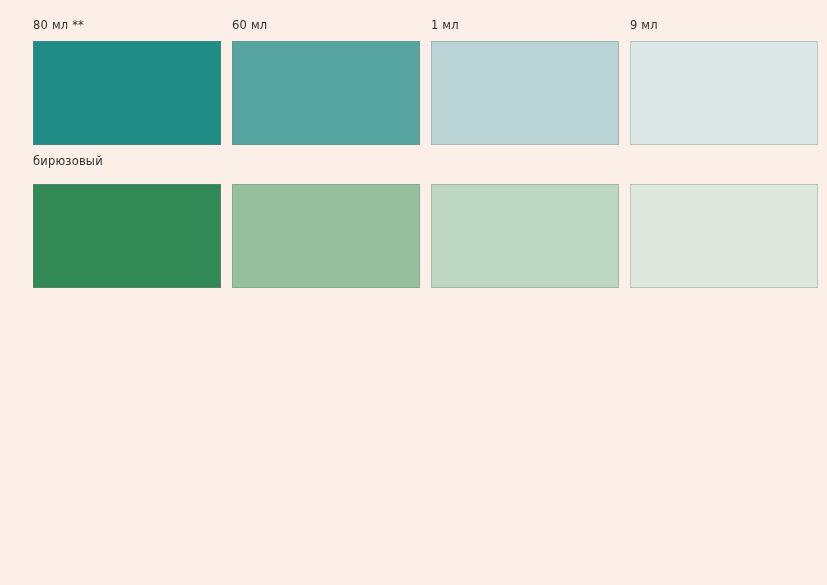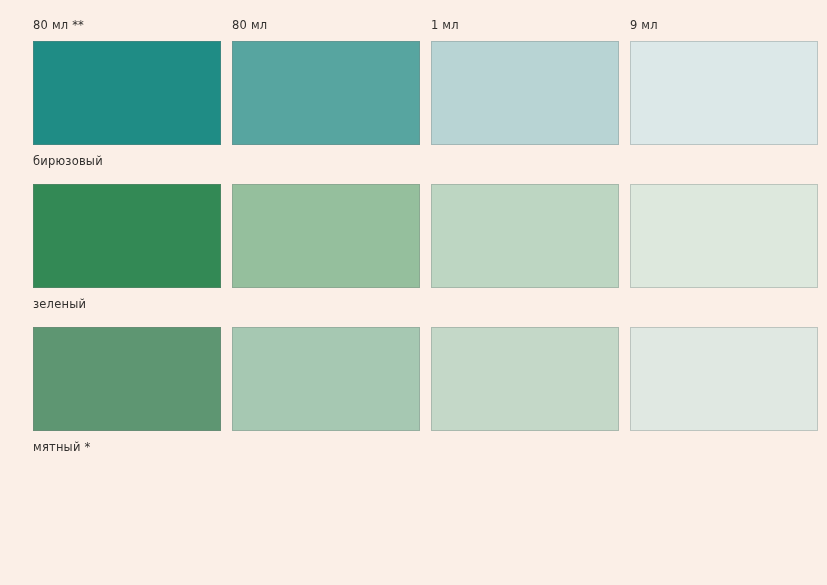--- a/index.html
+++ b/index.html
@@ -59,21 +59,21 @@
     white-space: nowrap;
   }
 </style>
 </head>
 <body style="background: rgb(251, 239, 231);">
 
 <div id="swatch-chart">
 
   <div class="chart-grid">
     <div class="col-header">80 мл **</div>
-    <div class="col-header">80 мл</div>
+    <div class="col-header">60 мл</div>
     <div class="col-header">1 мл</div>
     <div class="col-header">9 мл</div>
   </div>
 
   <div class="row-block">
     <div class="swatch-row">
       <div class="swatch" style="background-color: rgb(31, 140, 133);"></div>
       <div class="swatch" style="background-color: rgb(87, 165, 160);"></div>
       <div class="swatch" style="background-color: rgb(184, 212, 212);"></div>
       <div class="swatch" style="background-color: rgb(220, 232, 232);"></div>
@@ -81,27 +81,17 @@
     <div class="row-label">бирюзовый</div>
   </div>
 
   <div class="row-block">
     <div class="swatch-row">
       <div class="swatch" style="background-color: rgb(51, 137, 85);"></div>
       <div class="swatch" style="background-color: rgb(149, 191, 157);"></div>
       <div class="swatch" style="background-color: rgb(189, 214, 194);"></div>
       <div class="swatch" style="background-color: rgb(221, 232, 221);"></div>
     </div>
-    <div class="row-label">зеленый</div>
   </div>
 
 
-  <div class="row-block">
-    <div class="swatch-row">
-      <div class="swatch" style="background-color: rgb(94, 150, 114);"></div>
-      <div class="swatch" style="background-color: rgb(166, 200, 178);"></div>
-      <div class="swatch" style="background-color: rgb(196, 216, 200);"></div>
-      <div class="swatch" style="background-color: rgb(224, 232, 226);"></div>
-    </div>
-    <div class="row-label">мятный *</div>
-  </div>
 
 </div>
 
 </body></html>

